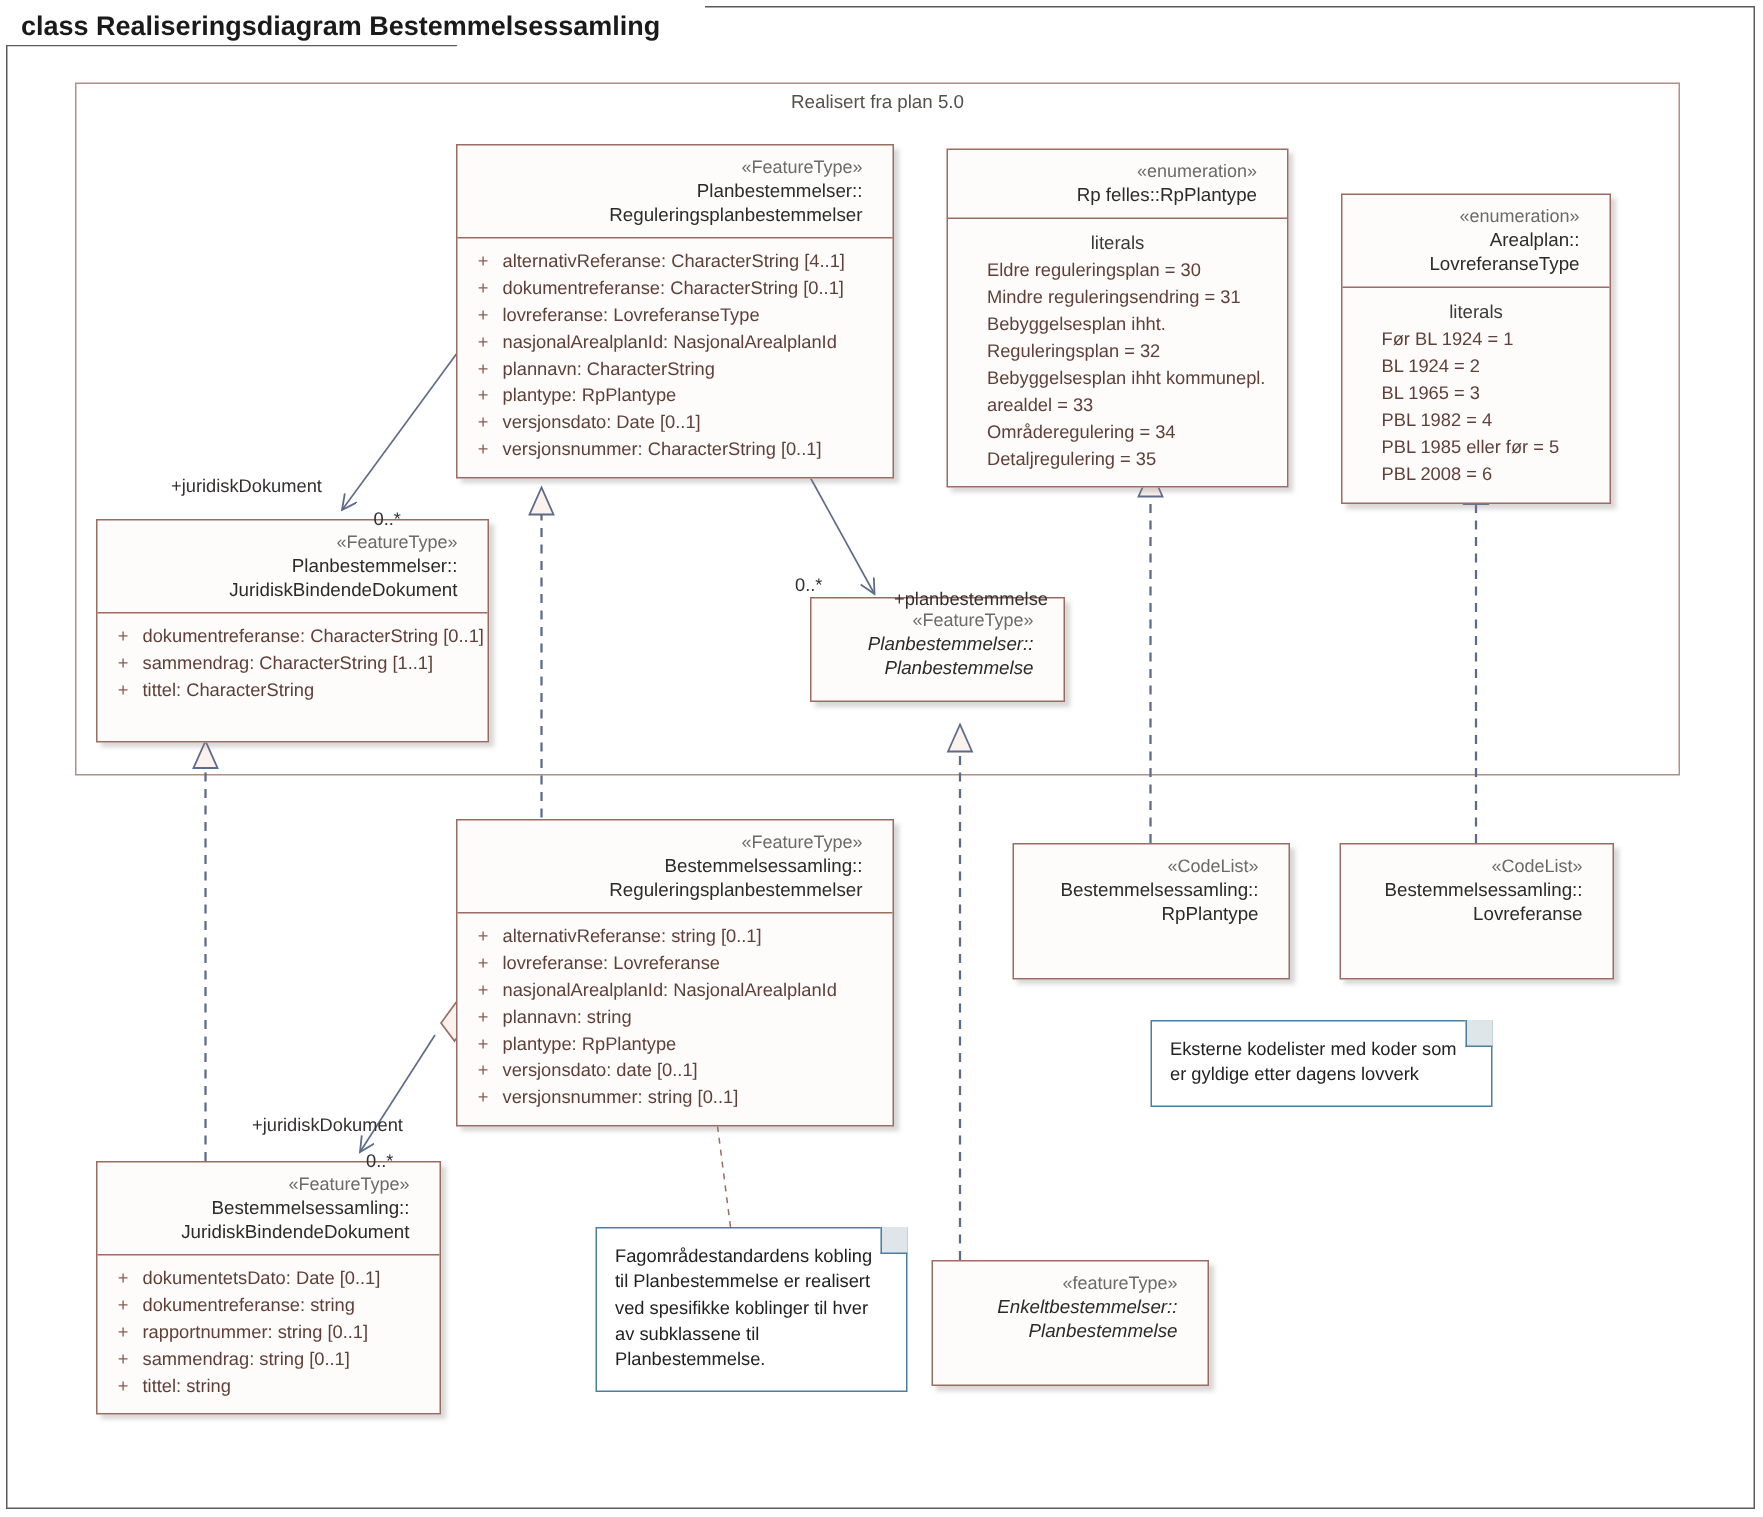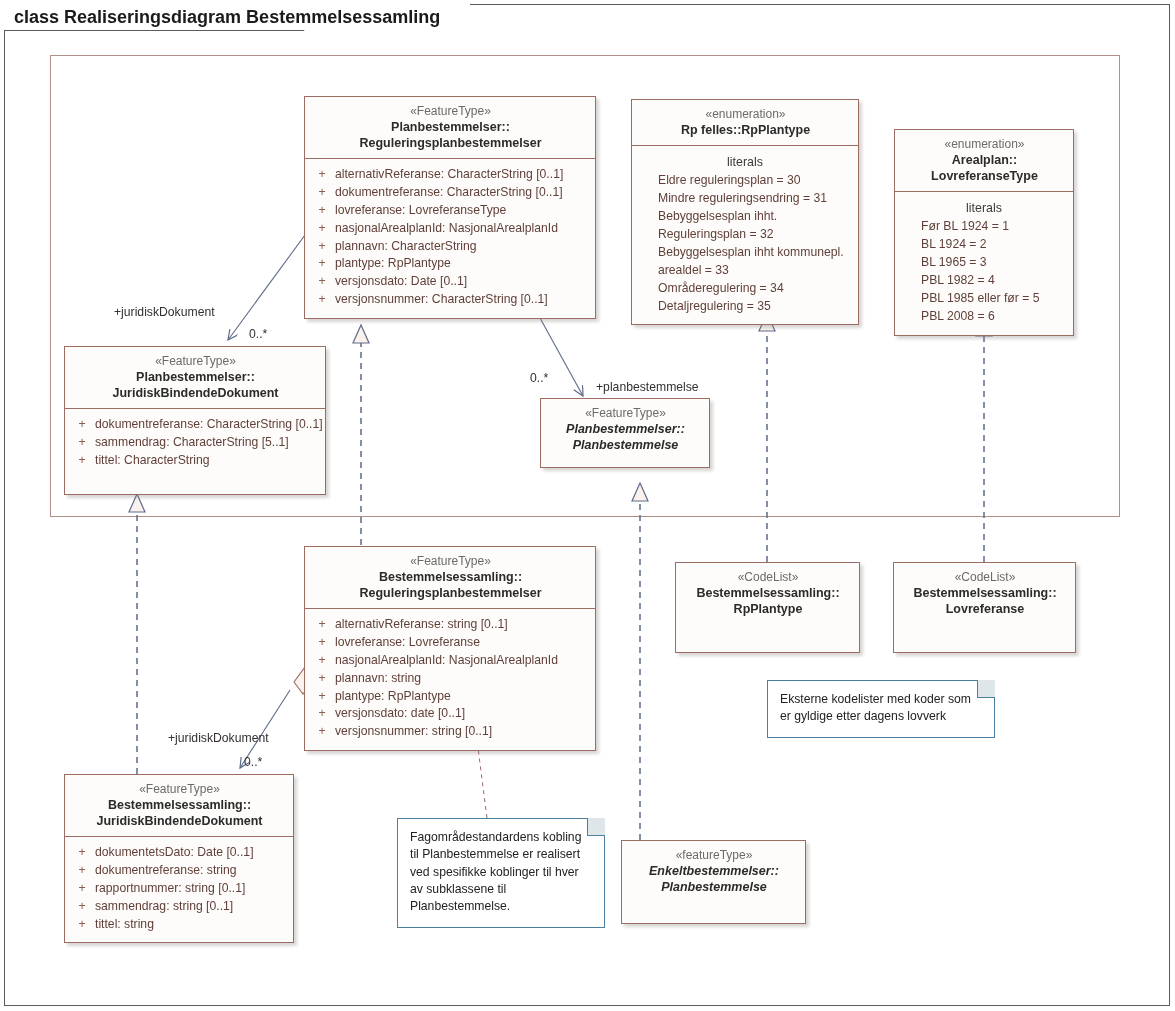--- a/index.html
+++ b/index.html
@@ -75,35 +75,35 @@
 
   
   .umlbox {
     position: absolute;
     box-sizing: border-box;
     border: 1px solid #9c6b62;
     background: #fdfcfa;
     box-shadow: 3px 3px 3px rgba(140,135,130,0.33);
   }
   .umlbox .hdr {
-    padding: 7px 5px 7px 6px;
-    text-align: center;
+    padding: 7px 20px 7px 6px;
+    text-align: right;
     line-height: 1.28;
   }
   .umlbox .hdr.withsep {
     border-bottom: 1px solid #9c6b62;
   }
   .stereo {
     font-size: 12px;
     color: #6a6a6a;
     display: block;
   }
   .cname {
     font-size: 12.5px;
-    font-weight: bold;
+    font-weight: normal;
     color: #2b2b2b;
     display: block;
   }
   .cname.italic {
     font-style: italic;
   }
   .umlbox .body {
     padding: 7px 4px 9px 4px;
   }
   .attr {
@@ -155,20 +155,21 @@
     border-left: 1px solid #4a7fa0;
     border-bottom: 1px solid #4a7fa0;
   }
 
   
   .conn-label {
     position: absolute;
     font-size: 12.2px;
     color: #33302f;
     white-space: nowrap;
+    margin-top: 12px;
   }
 
   
   #links {
     position: absolute;
     left: 0;
     top: 0;
     width: 1175px;
     height: 1011px;
     pointer-events: none;
@@ -180,20 +181,21 @@
 <div id="canvas">
 
   <div id="diagram-frame"></div>
   <svg id="frame-tab-shape" viewBox="0 0 320 27">
     <path d="M0.5,26.5 L300,26.5 L318,1 L0.5,1 Z" fill="#ffffff" stroke="#5b5b5b" stroke-width="1"></path>
     <path d="M0.5,0.5 L0.5,26.5" stroke="#5b5b5b" stroke-width="1"></path>
   </svg>
   <div id="frame-tab">class Realiseringsdiagram Bestemmelsessamling</div>
 
   <div id="package-frame"></div>
+  <div id="package-frame-label">Realisert fra plan 5.0</div>
 
   <svg id="links">
     <defs>
       <marker id="openArrow" markerWidth="14" markerHeight="14" refX="11" refY="5" orient="auto" markerUnits="userSpaceOnUse">
         <path d="M1,0 L11,5 L1,10" fill="none" stroke="#5e6a8a" stroke-width="1.2"></path>
       </marker>
     </defs>
 
     <g>
       <line x1="305" y1="235" x2="228" y2="340" stroke="#5e6a8a" stroke-width="1.1" marker-end="url(#openArrow)"></line>
@@ -240,21 +242,21 @@
 
   <div class="umlbox" style="left:304px; top:96px; width:292px;">
     <div class="hdr withsep">
       <span class="stereo">«FeatureType»</span>
       <span class="cname">Planbestemmelser::</span>
       <span class="cname">Reguleringsplanbestemmelser</span>
     </div>
     <div class="body">
       <div class="attr">
           <span class="vis">+</span>
-          <span>alternativReferanse: CharacterString [0..1]</span>
+          <span>alternativReferanse: CharacterString [4..1]</span>
         </div>
       <div class="attr">
           <span class="vis">+</span>
           <span>dokumentreferanse: CharacterString [0..1]</span>
         </div>
       <div class="attr">
           <span class="vis">+</span>
           <span>lovreferanse: LovreferanseType</span>
         </div>
       <div class="attr">
@@ -321,21 +323,21 @@
       <span class="cname">Planbestemmelser::</span>
       <span class="cname">JuridiskBindendeDokument</span>
     </div>
     <div class="body" style="padding-bottom:24px;">
       <div class="attr">
           <span class="vis">+</span>
           <span>dokumentreferanse: CharacterString [0..1]</span>
         </div>
       <div class="attr">
           <span class="vis">+</span>
-          <span>sammendrag: CharacterString [5..1]</span>
+          <span>sammendrag: CharacterString [1..1]</span>
         </div>
       <div class="attr">
           <span class="vis">+</span>
           <span>tittel: CharacterString</span>
         </div>
     </div>
   </div>
 
   <div class="umlbox" style="left:540px; top:398px; width:170px; height:70px;">
     <div class="hdr">

